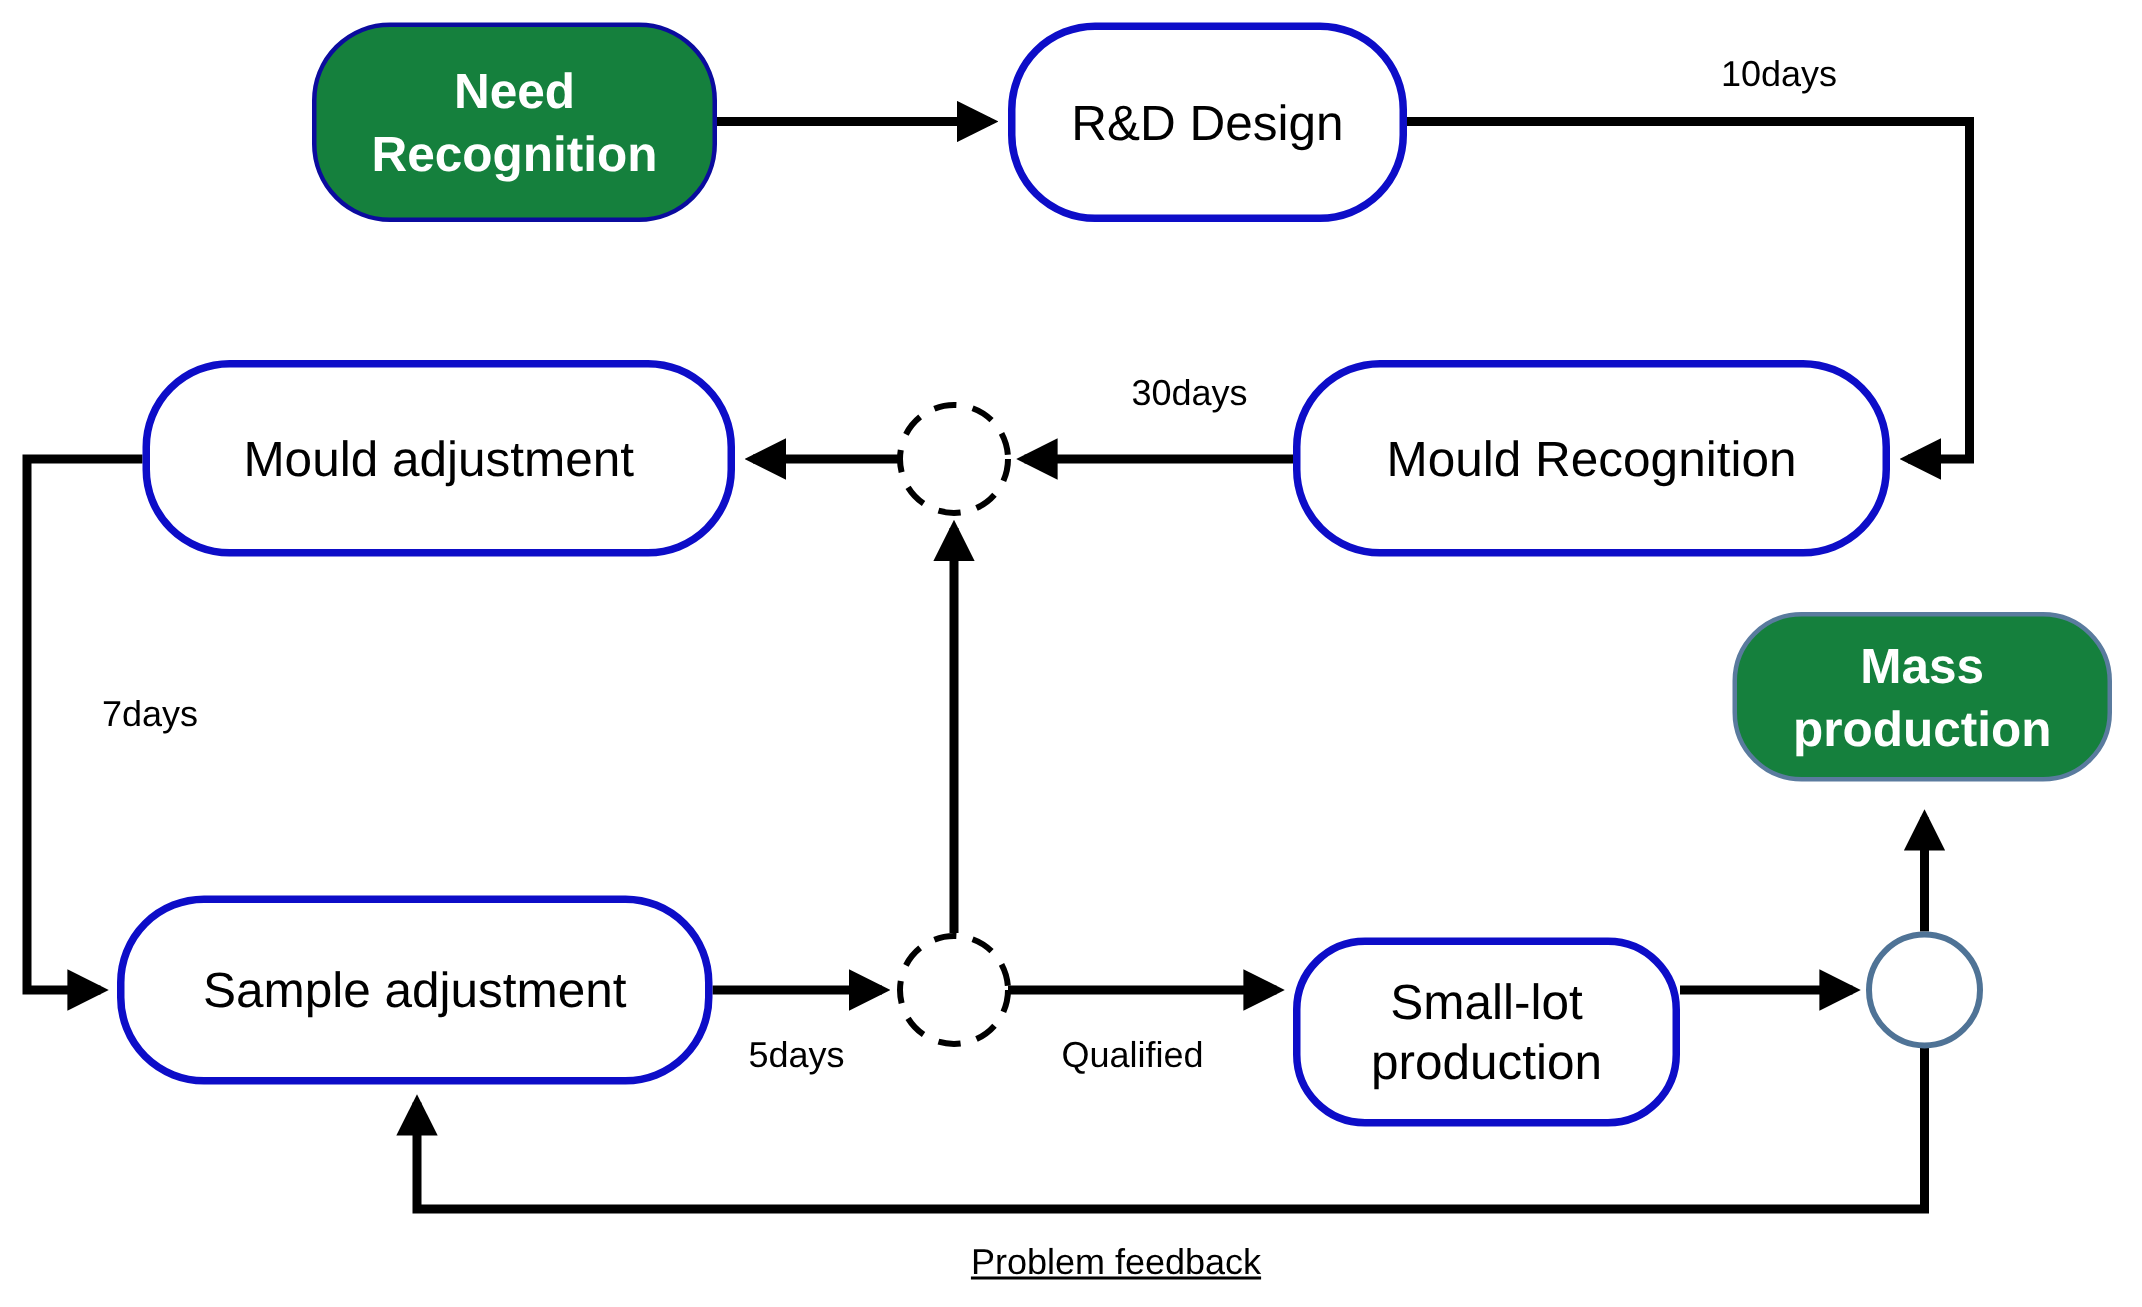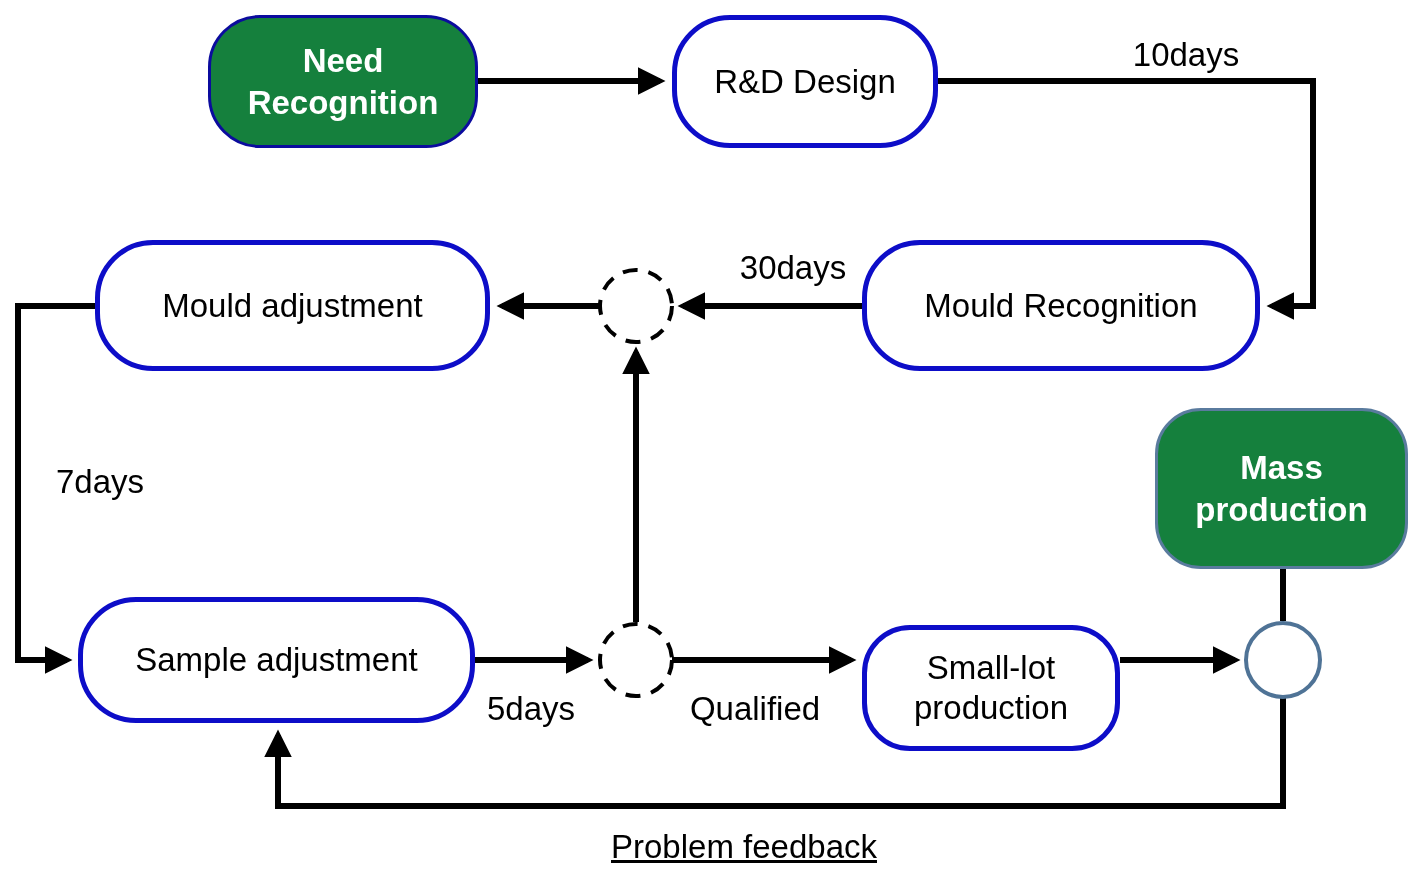--- a/index.html
+++ b/index.html
@@ -29,21 +29,21 @@
     border:3px solid #0b0b9e;
     border-radius:52px;
     color:#ffffff;
     font-weight:bold;
   }
   .node.slate{
     border:3px solid #5a7b9e;
   }
   .elabel{
     position:absolute;
-    font-size:33px;color:#000000;white-space:nowrap;
+    font-size:24px;color:#000000;white-space:nowrap;
     z-index:3;
   }
   .center{transform:translateX(-50%);}
 </style>
 </head>
 <body>
 
 <div class="canvas">
 
   <svg class="connector-layer" viewBox="0 0 1428 871" xmlns="http://www.w3.org/2000/svg">
@@ -97,21 +97,21 @@
   </div>
 
   <div class="node outlined" style="left:78px;top:597px;width:397px;height:126px;">
     <span>Sample adjustment</span>
   </div>
 
   <div class="node outlined" style="left:862px;top:625px;width:258px;height:126px;border-radius:48px;line-height:1.22;">
     <span>Small-lot production</span>
   </div>
 
-  <div class="node filled slate" style="left:1155px;top:408px;width:253px;height:161px;border-radius:46px;">
+  <div class="node filled slate" style="left:1155px;top:408px;width:253px;height:113px;border-radius:46px;">
     <span>Mass production</span>
   </div>
 
   <span class="elabel center" style="left:1186px;top:36px;">10days</span>
 
   <span class="elabel center" style="left:781px;top:249px;margin-left:12px;">30days</span>
 
   <span class="elabel center" style="left:100px;top:463px;">7days</span>
 
   <span class="elabel center" style="left:531px;top:690px;">5days</span>

